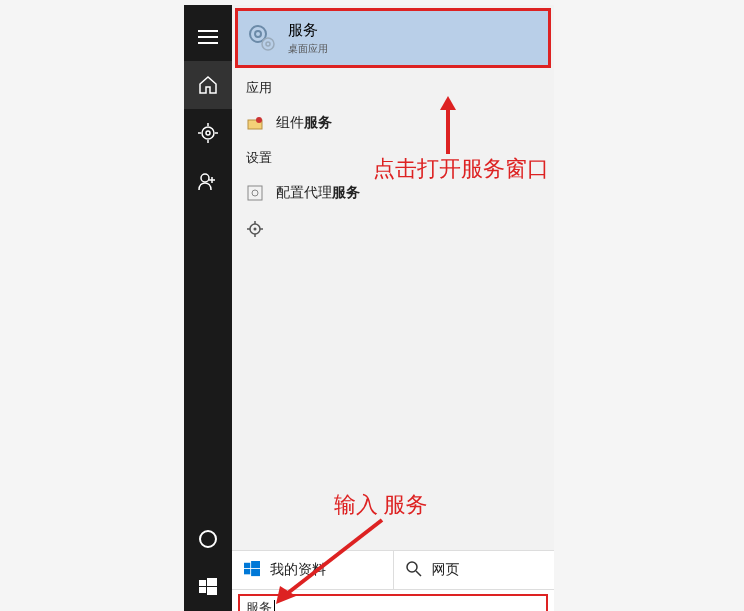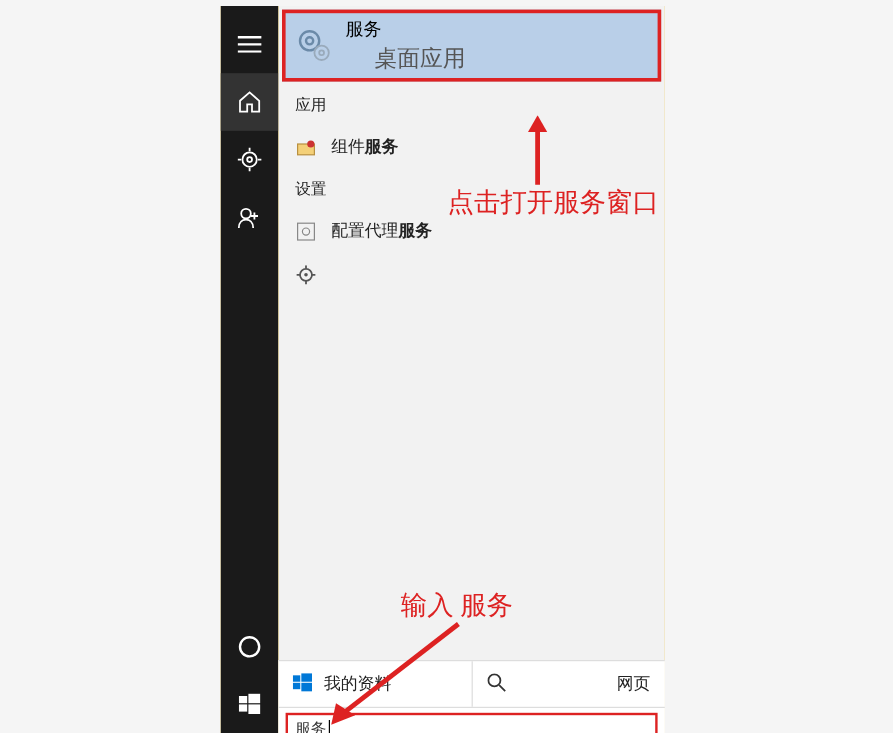--- a/index.html
+++ b/index.html
@@ -10,21 +10,21 @@
     height: 611px;
     position: relative;
     overflow: hidden;
   }
   .container {
     position: absolute;
     left: 184px;
     top: 5px;
     width: 370px;
     height: 606px;
-    background: #eab308;
+    background: #fef9c3;
     text-decoration: underline;
   }
   .sidebar {
     position: absolute;
     left: 0; top: 0;
     width: 48px;
     height: 100%;
     background: #1a1a1a;
     display: flex;
     flex-direction: column;
@@ -59,21 +59,21 @@
     padding: 6px 8px;
     height: 60px;
   }
   .bm-icon {
     width: 32px; height: 32px;
     margin-right: 10px;
     display:flex; align-items:center; justify-content:center;
   }
   .bm-text { display:flex; flex-direction:column; }
   .bm-title { font-size: 15px; color: #000; font-weight: 500; }
-  .bm-sub { font-size: 19px; color: #555; margin-top:2px;margin-left:24px; }
+  .bm-sub { font-size: 10px; color: #555; margin-top:2px; }
 
   .section-header {
     padding: 8px 14px 8px 14px;
     font-size: 13px;
     color: #222;
     font-weight: 500;
   }
   .result-row {
     display: flex;
     align-items: center;
@@ -105,21 +105,21 @@
     flex:1;
     display:flex;
     align-items:center;
     padding: 0 12px;
     gap: 10px;
     font-size: 14px;
     color:#222;
     border-right:1px solid #ddd;
     cursor:pointer;
   }
-  .tab:last-child { border-right:none;justify-content:space-between; }
+  .tab:last-child { border-right:none; }
 
   .search-row {
     position: absolute;
     left: 48px; right:0;
     top: 585px;
     height: 36px;
     background: #fff;
     display:flex;
     align-items:center;
     padding: 2px 6px;

